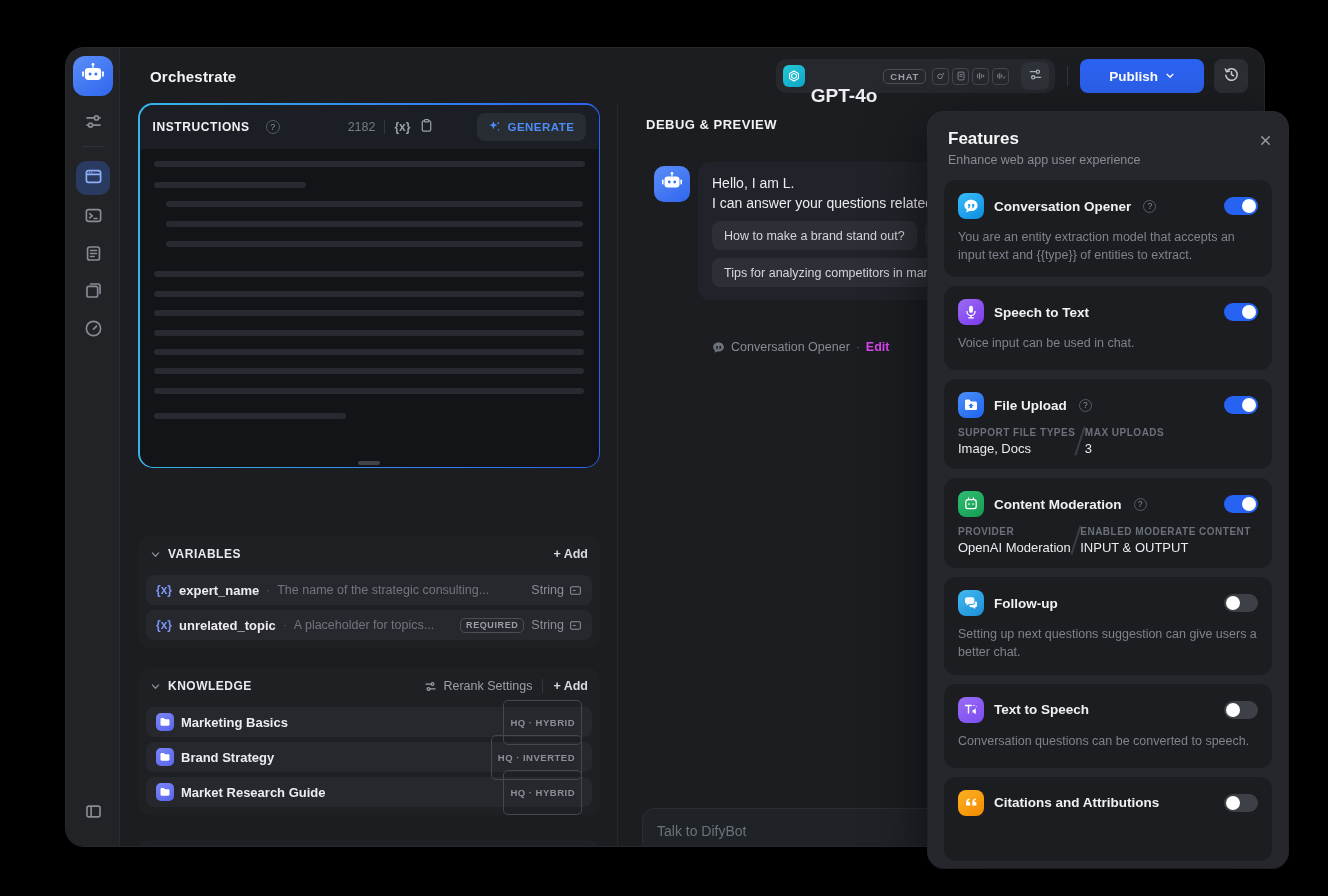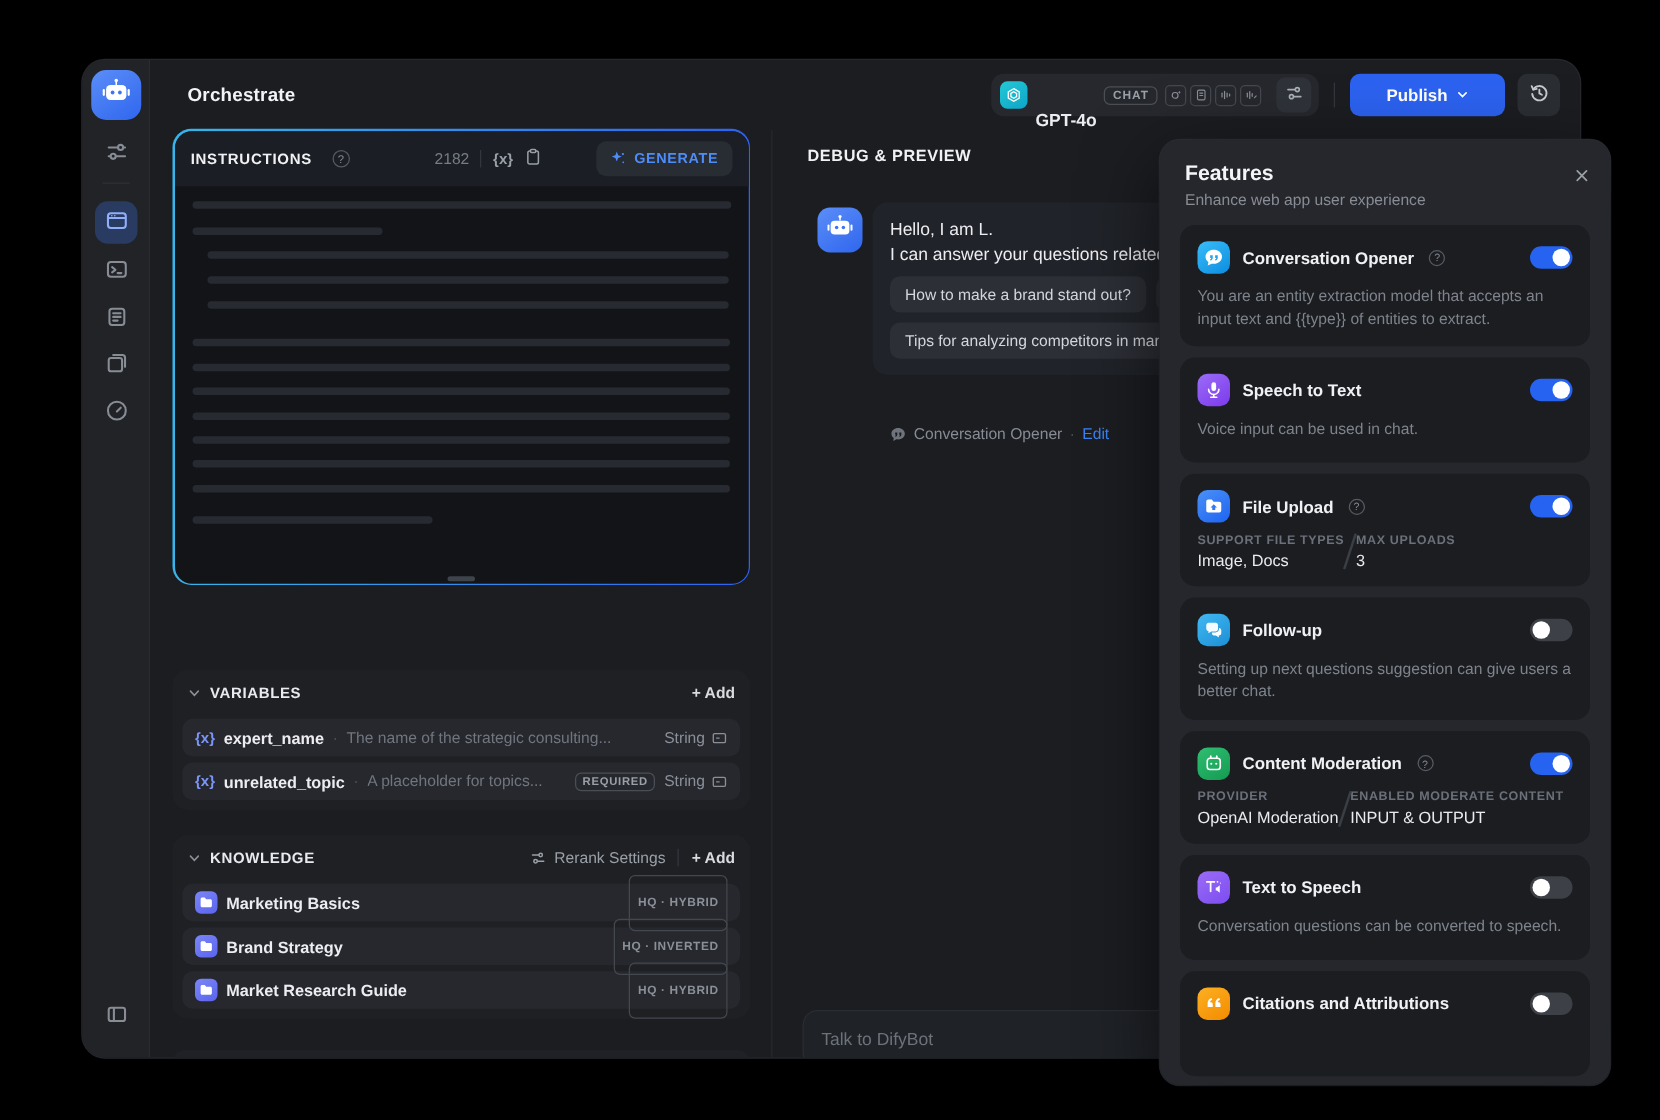--- a/index.html
+++ b/index.html
@@ -27,21 +27,21 @@
   
   .topbar { position:absolute; left:54px; right:0; top:0; height:56px; display:flex;
     align-items:center; padding:0 16px; }
   .page-title { font-size:15px; font-weight:700; color:#f2f3f5; margin-left:14px; letter-spacing:.2px; }
   .top-controls { margin-left:auto; display:flex; align-items:center; }
   .model-pill { display:flex; align-items:center; gap:6px; background:#26282d; border-radius:10px;
     height:34px; padding:0 6px 0 7px; cursor:pointer; }
   .openai-icon { width:22px; height:22px; border-radius:6px; background:linear-gradient(145deg,#24c8d4,#0ea5c9);
     display:flex; align-items:center; justify-content:center; }
   .openai-icon svg { width:14px; height:14px; }
-  .model-name { font-size:14px; font-weight:600; color:#ececf1;margin-top:39px; }
+  .model-name { font-size:19px; font-weight:600; color:#ececf1;margin-top:39px; }
   .chat-badge { border:1px solid #4a4e55; border-radius:5px; padding:1px 6px; font-size:9.5px;
     letter-spacing:.8px; color:#9aa0a8; font-weight:600; }
   .cap-badge { width:17px; height:17px; border:1px solid #43474f; border-radius:4px; color:#8a8f98;
     display:flex; align-items:center; justify-content:center; }
   .cap-badge svg { width:12px; height:12px; }
   .model-settings { width:28px; height:28px; border-radius:7px; background:#2f3238; border:none;
     color:#aab0b8; display:flex; align-items:center; justify-content:center; margin-left:6px; cursor:pointer; }
   .model-settings svg { width:15px; height:15px; }
   .vsep { width:1px; height:20px; background:#33363c; margin:0 12px; }
   .publish-btn { height:34px; border:none; border-radius:8px; background:#2c62f0; color:#fff;
@@ -118,21 +118,21 @@
   .avatar svg { width:24px; height:24px; }
   .bubble { position:absolute; left:80px; top:58px; width:446px; background:#202329; border-radius:12px;
     padding:11px 14px 13px; }
   .bubble-line { font-size:14px; color:#ececf1; line-height:20px; white-space:nowrap; }
   .chip-row { display:flex; gap:8px; margin-top:8px; white-space:nowrap; }
   .chip { height:29px; background:#2c2f36; border-radius:8px; display:flex; align-items:center;
     padding:0 12px; font-size:12.5px; color:#d3d6db; cursor:pointer; flex:none; overflow:hidden; }
   .opener-row { position:absolute; left:94px; top:236px; display:flex; align-items:center; gap:6px; }
   .opener-row svg { width:13px; height:13px; }
   .opener-label { font-size:12.5px; color:#868b94; }
-  .edit-link { font-size:12.5px; font-weight:400; color:#3b82f6; cursor:pointer; }
+  .edit-link { font-size:12.5px; font-weight:700; color:#d946ef; cursor:pointer; }
   .chat-input { position:absolute; left:24px; top:704px; width:620px; height:46px; background:#1f2227;
     border:1px solid #2a2d33; border-radius:12px; padding:0 14px; font-size:14px; color:#c8ccd2;
     font-family:inherit; outline:none; }
   .chat-input::placeholder { color:#6d727a; }
 
   
   .features-panel { position:absolute; left:928px; top:112px; width:360px; height:756px; z-index:10;
     background:#25272c; border-radius:16px; box-shadow:0 18px 60px rgba(0,0,0,.6), 0 0 0 1px #2d3036;
     overflow:hidden; }
   .fp-head { padding:17px 20px 0; position:relative; }
@@ -559,35 +559,20 @@
             </span>
             <span class="meta-slash"></span>
             <span class="meta-col">
               <span class="meta-label">MAX UPLOADS</span>
               <span class="meta-value">3</span>
             </span>
           </div>
         </div>
         <div class="fcard">
           <div class="fcard-head">
-            <span class="fcard-icon" style="background:linear-gradient(145deg,#41b9f2,#1d8fd6)">
-              <svg viewBox="0 0 16 16">
-                <path fill="#fff" d="M2 4.2c0-1.1.9-2 2-2h5.4c1.1 0 2 .9 2 2v2.9c0 1.1-.9 2-2 2H6.2L3.6 10.6l.3-1.6C2.8 8.8 2 7.9 2 6.8z" opacity=".95"></path>
-                <path fill="#fff" d="M12.2 6.3c1 0 1.8.8 1.8 1.8v2.4c0 1-.8 1.8-1.8 1.8h-.3l.3 1.7-2.5-1.7H8.3c-1 0-1.8-.8-1.8-1.8v-.6h2.9c1.6 0 2.8-1.2 2.8-2.7z"></path>
-              </svg>
-            </span>
-            <span class="fcard-title">Follow-up</span>
-            <span class="tgl off">
-              <span class="knob"></span>
-            </span>
-          </div>
-          <div class="fcard-desc">Setting up next questions suggestion can give users a better chat.</div>
-        </div>
-        <div class="fcard">
-          <div class="fcard-head">
             <span class="fcard-icon" style="background:linear-gradient(145deg,#2fbe71,#149b52)">
               <svg viewBox="0 0 16 16" fill="none" stroke="#fff" stroke-width="1.3" stroke-linecap="round">
                 <rect x="2.8" y="3.6" width="10.4" height="9" rx="2.2"></rect>
                 <circle cx="6" cy="8" r="0.85" fill="#fff" stroke="none"></circle>
                 <circle cx="10" cy="8" r="0.85" fill="#fff" stroke="none"></circle>
                 <line x1="5.6" y1="1.9" x2="5.6" y2="3.1"></line>
                 <line x1="10.4" y1="1.9" x2="10.4" y2="3.1"></line>
               </svg>
             </span>
             <span class="fcard-title">Content Moderation</span>
@@ -600,20 +585,35 @@
             <span class="meta-col">
               <span class="meta-label">PROVIDER</span>
               <span class="meta-value">OpenAI Moderation</span>
             </span>
             <span class="meta-slash"></span>
             <span class="meta-col">
               <span class="meta-label">ENABLED MODERATE CONTENT</span>
               <span class="meta-value">INPUT &amp; OUTPUT</span>
             </span>
           </div>
+        </div>
+        <div class="fcard">
+          <div class="fcard-head">
+            <span class="fcard-icon" style="background:linear-gradient(145deg,#41b9f2,#1d8fd6)">
+              <svg viewBox="0 0 16 16">
+                <path fill="#fff" d="M2 4.2c0-1.1.9-2 2-2h5.4c1.1 0 2 .9 2 2v2.9c0 1.1-.9 2-2 2H6.2L3.6 10.6l.3-1.6C2.8 8.8 2 7.9 2 6.8z" opacity=".95"></path>
+                <path fill="#fff" d="M12.2 6.3c1 0 1.8.8 1.8 1.8v2.4c0 1-.8 1.8-1.8 1.8h-.3l.3 1.7-2.5-1.7H8.3c-1 0-1.8-.8-1.8-1.8v-.6h2.9c1.6 0 2.8-1.2 2.8-2.7z"></path>
+              </svg>
+            </span>
+            <span class="fcard-title">Follow-up</span>
+            <span class="tgl off">
+              <span class="knob"></span>
+            </span>
+          </div>
+          <div class="fcard-desc">Setting up next questions suggestion can give users a better chat.</div>
         </div>
         <div class="fcard">
           <div class="fcard-head">
             <span class="fcard-icon" style="background:linear-gradient(145deg,#9b6cf6,#7c4df0)">
               <svg viewBox="0 0 16 16" fill="none" stroke="#fff" stroke-width="1.4" stroke-linecap="round">
                 <line x1="2.5" y1="3.5" x2="8.5" y2="3.5"></line>
                 <line x1="5.5" y1="3.5" x2="5.5" y2="11"></line>
                 <path d="M12.8 6.2v6l-2.2-1.8h-1V8h1z" fill="#fff" stroke="none"></path>
                 <circle cx="11" cy="3.4" r="0.7" fill="#fff" stroke="none"></circle>
                 <circle cx="13.3" cy="4.4" r="0.5" fill="#fff" stroke="none"></circle>

